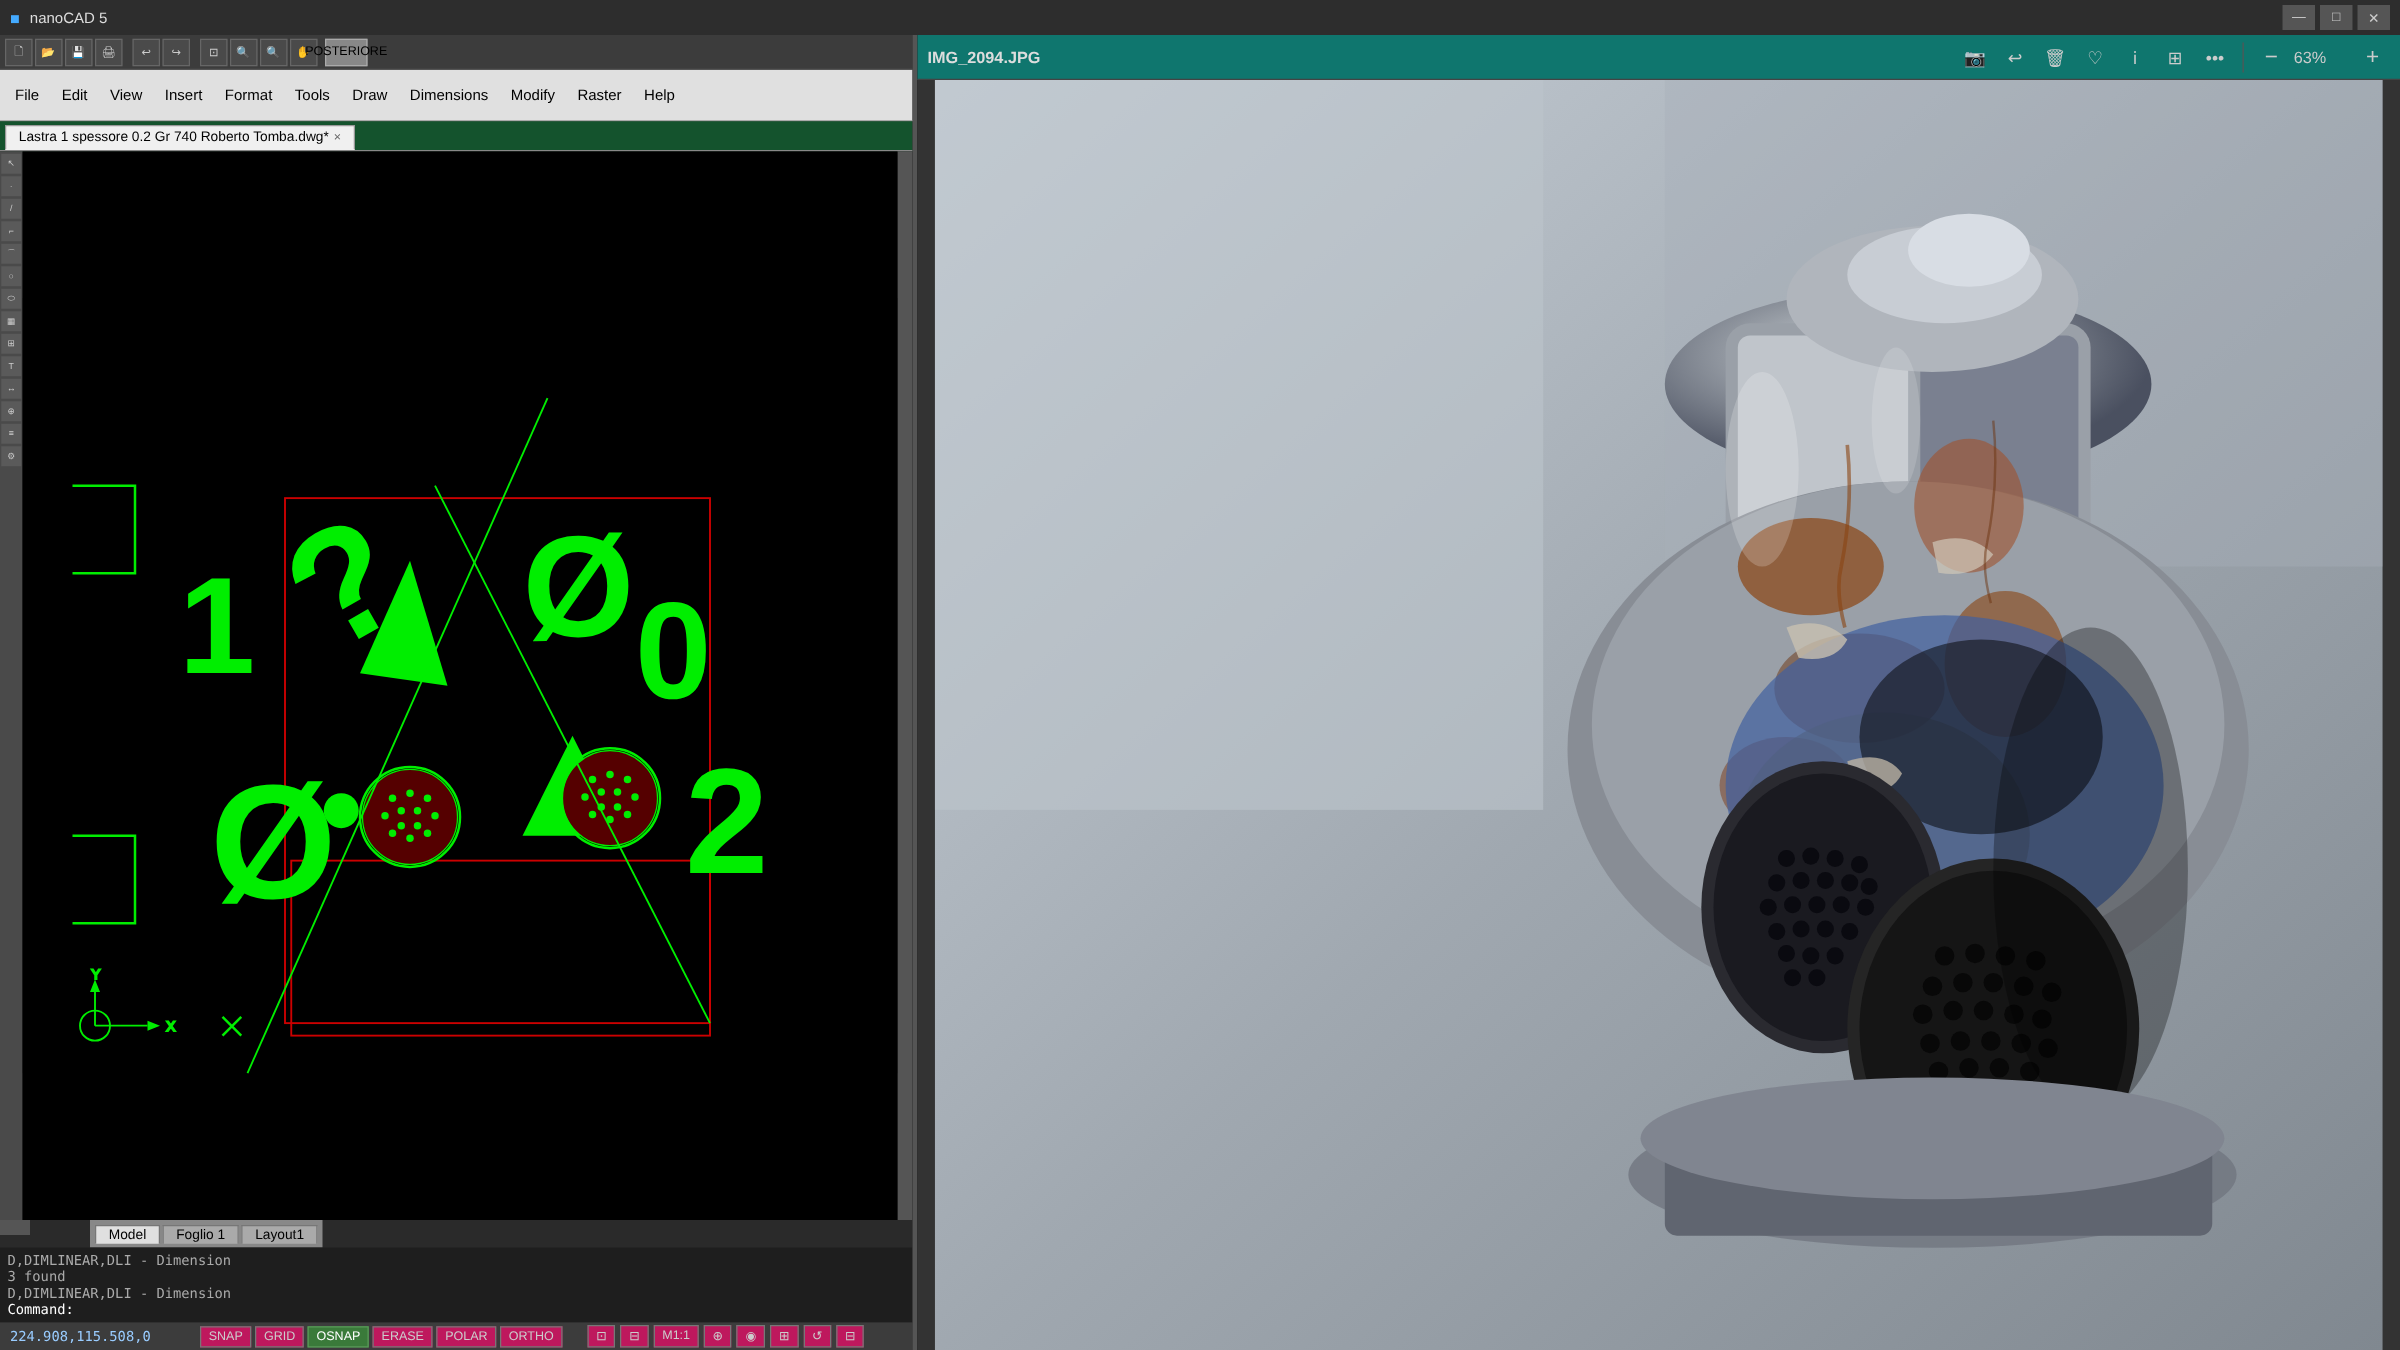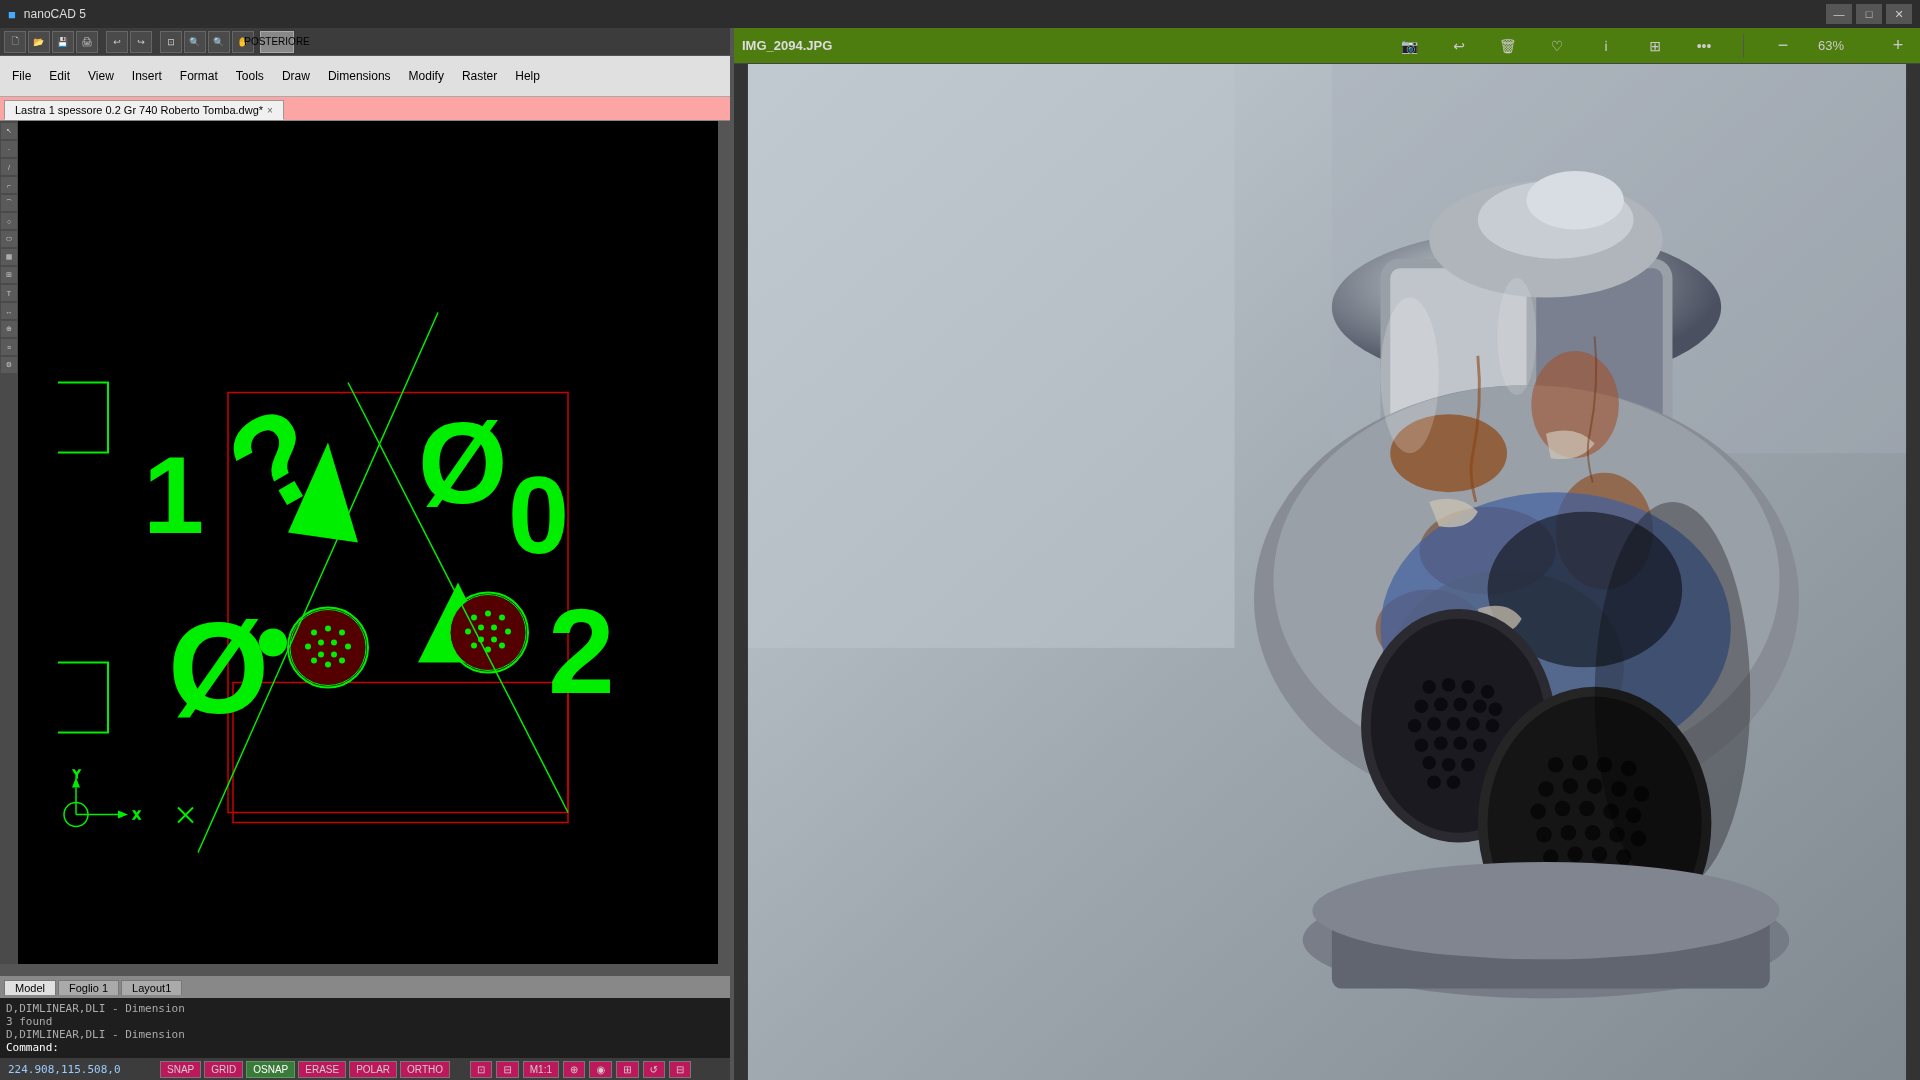--- a/index.html
+++ b/index.html
@@ -73,21 +73,21 @@
       font-size: 12px;
       color: #000;
       cursor: pointer;
       height: 22px;
       display: flex;
       align-items: center;
     }
 
     
     #cad-tab-bar {
-      background: #fca5a5;
+      background: #14532d;
       height: 24px;
       display: flex;
       align-items: flex-end;
       padding: 0 4px;
       flex-shrink: 0;
       border-bottom: 1px solid #888;
     }
     .cad-tab {
       background: #d0d0d0;
       border: 1px solid #999;
@@ -148,22 +148,23 @@
       width: 12px;
       background: #555;
       display: flex;
       flex-direction: column;
       align-items: center;
     }
 
     
     #cad-bottom-area {
       display: flex;
-      flex-direction: column;
-      flex-shrink: 0;
+      flex-direction: row;
+      flex-shrink: 0;
+      gap: 48px;
     }
     #cad-bottom-scroll {
       height: 12px;
       background: #555;
       display: flex;
       align-items: center;
       padding: 0 12px;
     }
     #cad-bottom-tabs {
       background: #888;
@@ -229,26 +230,26 @@
     }
 
     
     #image-panel {
       flex: 1;
       display: flex;
       flex-direction: column;
       background: #222;
     }
     #image-toolbar {
-      background: #4d7c0f;
+      background: #0f766e;
       height: 36px;
       display: flex;
       align-items: center;
       padding: 0 8px;
-      gap: 21px;
+      gap: 4px;
       flex-shrink: 0;
       border-bottom: 1px solid #444;
     }
     .img-tool-btn {
       width: 28px; height: 28px; background: transparent; border: none;
       color: #ccc; cursor: pointer; display: flex; align-items: center;
       justify-content: center; font-size: 14px;
     }
     #image-content {
       flex: 1;

